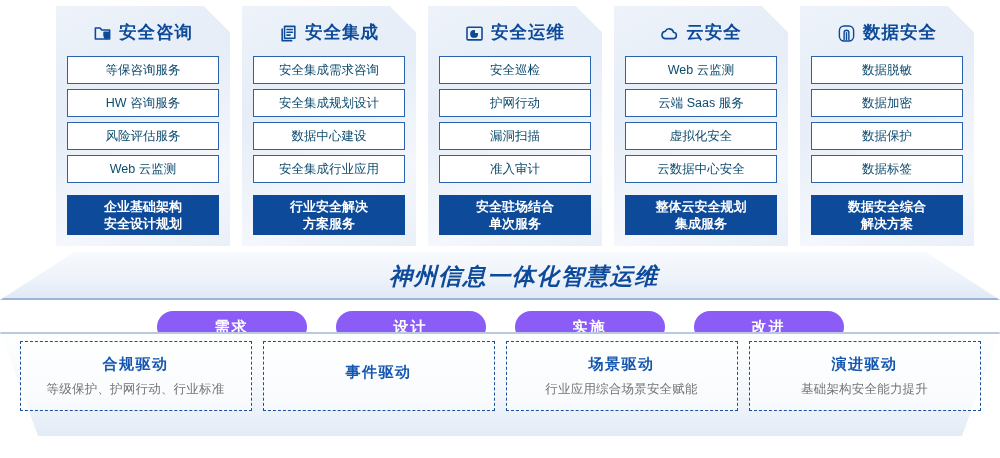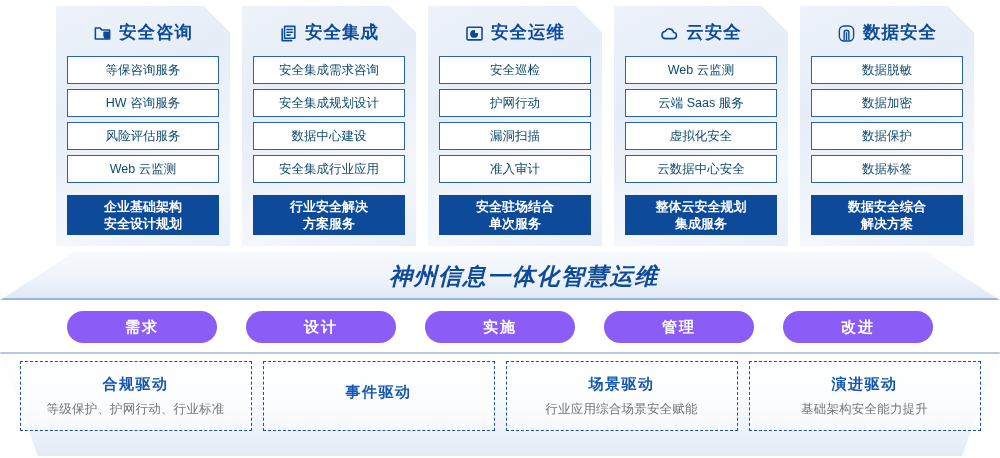--- a/index.html
+++ b/index.html
@@ -91,21 +91,21 @@
   }
   .pill{
     width:150px;height:32px;border-radius:16px;
     background:#8b5cf6;color:#ffffff;
     display:flex;align-items:center;justify-content:center;
     font-size:15px;font-weight:bold;letter-spacing:2px;
   }
 
   
   .bottom{
-    position:absolute;left:0;top:352px;width:1000px;height:104px;
+    position:absolute;left:0;top:332px;width:1000px;height:104px;
   }
   .bottom .shape{
     position:absolute;inset:0;
     background:linear-gradient(180deg,#ffffff 0%,#f4f8fc 55%,#e3ebf6 100%);
     border:0;
     -webkit-clip-path:polygon(0 0, 1000px 0, 962px 100%, 38px 100%);
     clip-path:polygon(0 0, 1000px 0, 962px 100%, 38px 100%);
   }
   .bottom .shape::before{
     content:"";position:absolute;left:0;top:0;right:0;height:1.5px;background:#b8c9e2;
@@ -253,21 +253,20 @@
 
   <div class="banner">
     <div class="shape"></div>
     <div class="btxt">神州信息一体化智慧运维</div>
   </div>
 
   <div class="pills">
     <div class="pill">需求</div>
     <div class="pill">设计</div>
     <div class="pill">实施</div>
-    <div class="pill">管理</div>
     <div class="pill">改进</div>
   </div>
 
   <div class="bottom">
     <div class="shape"></div>
     <div class="boxes">
       <div class="dbox">
         <div class="t">合规驱动</div>
         <div class="d">等级保护、护网行动、行业标准</div>
       </div>

